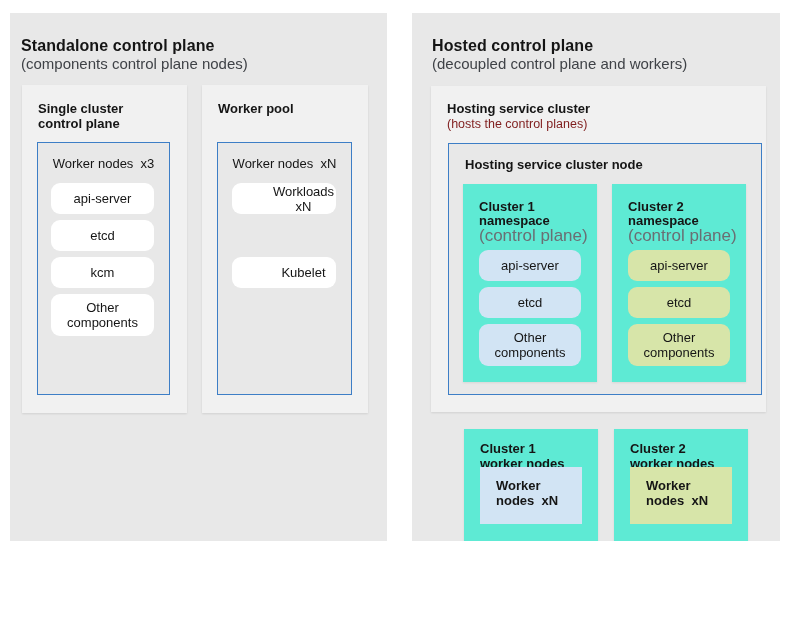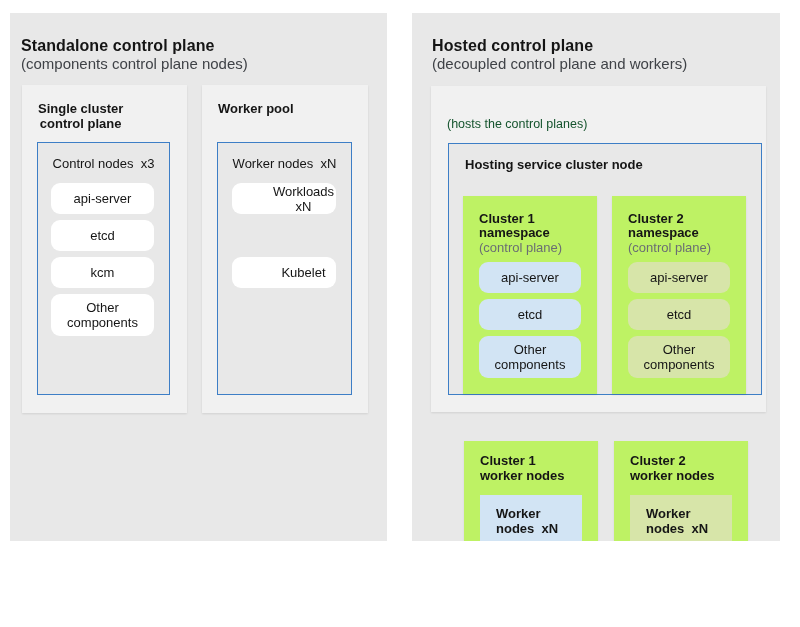--- a/index.html
+++ b/index.html
@@ -5,67 +5,67 @@
   html,body{margin:0;padding:0;background:#fff;}
   .page{position:relative;width:800px;height:541px;background:#fff;overflow:hidden;
         font-family:Liberation Sans, sans-serif;color:var(--text_dark,#151515);}
   .panel{position:absolute;top:13px;height:567px;background:var(--panel_bg,#e8e8e8);}
   .panel-standalone{left:10px;width:377px;}
   .panel-hosted{left:412px;width:368px;}
   .abs{position:absolute;}
   .h1{font-size:16px;font-weight:700;line-height:17px;letter-spacing:.1px;white-space:nowrap;}
   .h1sub{font-size:15px;font-weight:400;line-height:16px;color:#3f4247;white-space:nowrap;}
   .sp{position:absolute;background:var(--subpanel_bg,#f1f1f1);box-shadow:0 1px 2px rgba(0,0,0,.10);}
-  .sp-title{position:absolute;font-size:13px;font-weight:700;line-height:15px;white-space:pre-wrap;text-align:center;}
-  .sp-sub{position:absolute;font-size:12.5px;font-weight:400;line-height:14px;color:#14532d;white-space:nowrap;}
+  .sp-title{position:absolute;font-size:13px;font-weight:700;line-height:15px;white-space:pre-wrap;}
+  .sp-sub{position:absolute;font-size:12.5px;font-weight:400;line-height:14px;color:#7f1d1d;white-space:nowrap;}
   .nodebox{position:absolute;box-sizing:border-box;background:var(--node_box_bg,#e8e8e8);
            border:1.5px solid var(--node_border_blue,#3d7ec6);}
   .node-label{position:absolute;left:0;right:0;top:13px;text-align:center;
               font-size:13px;line-height:15px;white-space:pre-wrap;}
   .node-label-left{position:absolute;left:16px;top:13px;font-size:13px;font-weight:700;
                    line-height:15px;white-space:nowrap;}
   .itm{position:absolute;display:flex;align-items:center;justify-content:center;
        box-sizing:border-box;text-align:center;font-size:13px;line-height:15px;
        white-space:pre-wrap;background:var(--item_white,#ffffff);border-radius:9px;}
   .stack-l .itm{left:13px;width:103px;height:31px;}
   .stack-l2 .itm{left:14px;width:104px;height:31px;padding-left:39px;}
   .r1{top:40px;}.r2{top:77px;}.r3{top:114px;}.r4{top:151px;height:42px!important;}
-  .whitebox{position:absolute;background:#bef264;box-shadow:0 1px 2px rgba(0,0,0,.08);margin-top:12px;}
+  .whitebox{position:absolute;background:#5eead4;box-shadow:0 1px 2px rgba(0,0,0,.08);}
   .ns-head{position:absolute;left:16px;top:16px;font-size:13px;font-weight:700;
            line-height:14px;white-space:pre-wrap;}
-  .ns-qual{position:absolute;left:16px;top:45px;font-size:13px;font-weight:400;
+  .ns-qual{position:absolute;left:16px;top:45px;font-size:17px;font-weight:400;
            line-height:14px;color:var(--text_gray,#6a6e73);white-space:nowrap;}
   .ns .itm{left:16px;width:102px;height:31px;}
   .n1{top:66px;}.n2{top:103px;}.n3{top:140px;height:42px!important;}
   .c-blue .itm{background:var(--item_blue,#d2e4f4);}
   .c-green .itm{background:var(--item_green,#d7e5a9);}
   .wg-head{position:absolute;left:16px;top:12px;font-size:13px;font-weight:700;
            line-height:15px;white-space:pre-wrap;}
-  .wg-box{position:absolute;left:16px;top:54px;width:102px;height:57px;}
+  .wg-box{position:absolute;left:16px;top:38px;width:102px;height:57px;}
   .wg-box .lbl{position:absolute;left:16px;top:11px;font-size:13px;font-weight:700;
                line-height:15px;white-space:pre-wrap;}
   .b-blue{background:var(--item_blue,#d2e4f4);}
   .b-green{background:var(--item_green,#d7e5a9);}
   .watermark{position:absolute;left:700px;top:600px;font-size:13px;font-weight:700;
              color:#f1f1f2;letter-spacing:.3px;white-space:nowrap;}
 </style>
 </head>
 <body>
 
 <div class="page">
 
   <section class="panel panel-standalone">
     <div class="abs h1" style="left:11px;top:24px;">Standalone control plane</div>
     <div class="abs h1sub" style="left:11px;top:43px;">(components control plane nodes)</div>
 
     <div class="sp" style="left:12px;top:72px;width:165px;height:328px;">
       <div class="sp-title" style="left:16px;top:16px;">Single cluster
 control plane</div>
       <div class="nodebox stack-l" style="left:15px;top:57px;width:133px;height:253px;">
-        <div class="node-label">Control nodes  x3</div>
+        <div class="node-label">Worker nodes  x3</div>
         <div class="itm r1">api-server</div>
         <div class="itm r2">etcd</div>
         <div class="itm r3">kcm</div>
         <div class="itm r4">Other
 components</div>
       </div>
     </div>
 
     <div class="sp" style="left:192px;top:72px;width:166px;height:328px;">
       <div class="sp-title" style="left:16px;top:16px;">Worker pool</div>
@@ -75,20 +75,21 @@
         <div class="itm r3">Kubelet</div>
       </div>
     </div>
   </section>
 
   <section class="panel panel-hosted">
     <div class="abs h1sub" style="left:20px;top:43px;">(decoupled control plane and workers)</div>
     <div class="abs h1" style="left:20px;top:24px;">Hosted control plane</div>
 
     <div class="sp" style="left:19px;top:73px;width:335px;height:326px;">
+      <div class="sp-title" style="left:16px;top:15px;">Hosting service cluster</div>
       <div class="sp-sub" style="left:16px;top:31px;">(hosts the control planes)</div>
 
       <div class="nodebox" style="left:17px;top:57px;width:314px;height:252px;">
         <div class="node-label-left">Hosting service cluster node</div>
 
         <div class="whitebox ns c-blue" style="left:14px;top:40px;width:134px;height:198px;">
           <div class="ns-head">Cluster 1
 namespace</div>
           <div class="ns-qual">(control plane)</div>
           <div class="itm n1">api-server</div>

